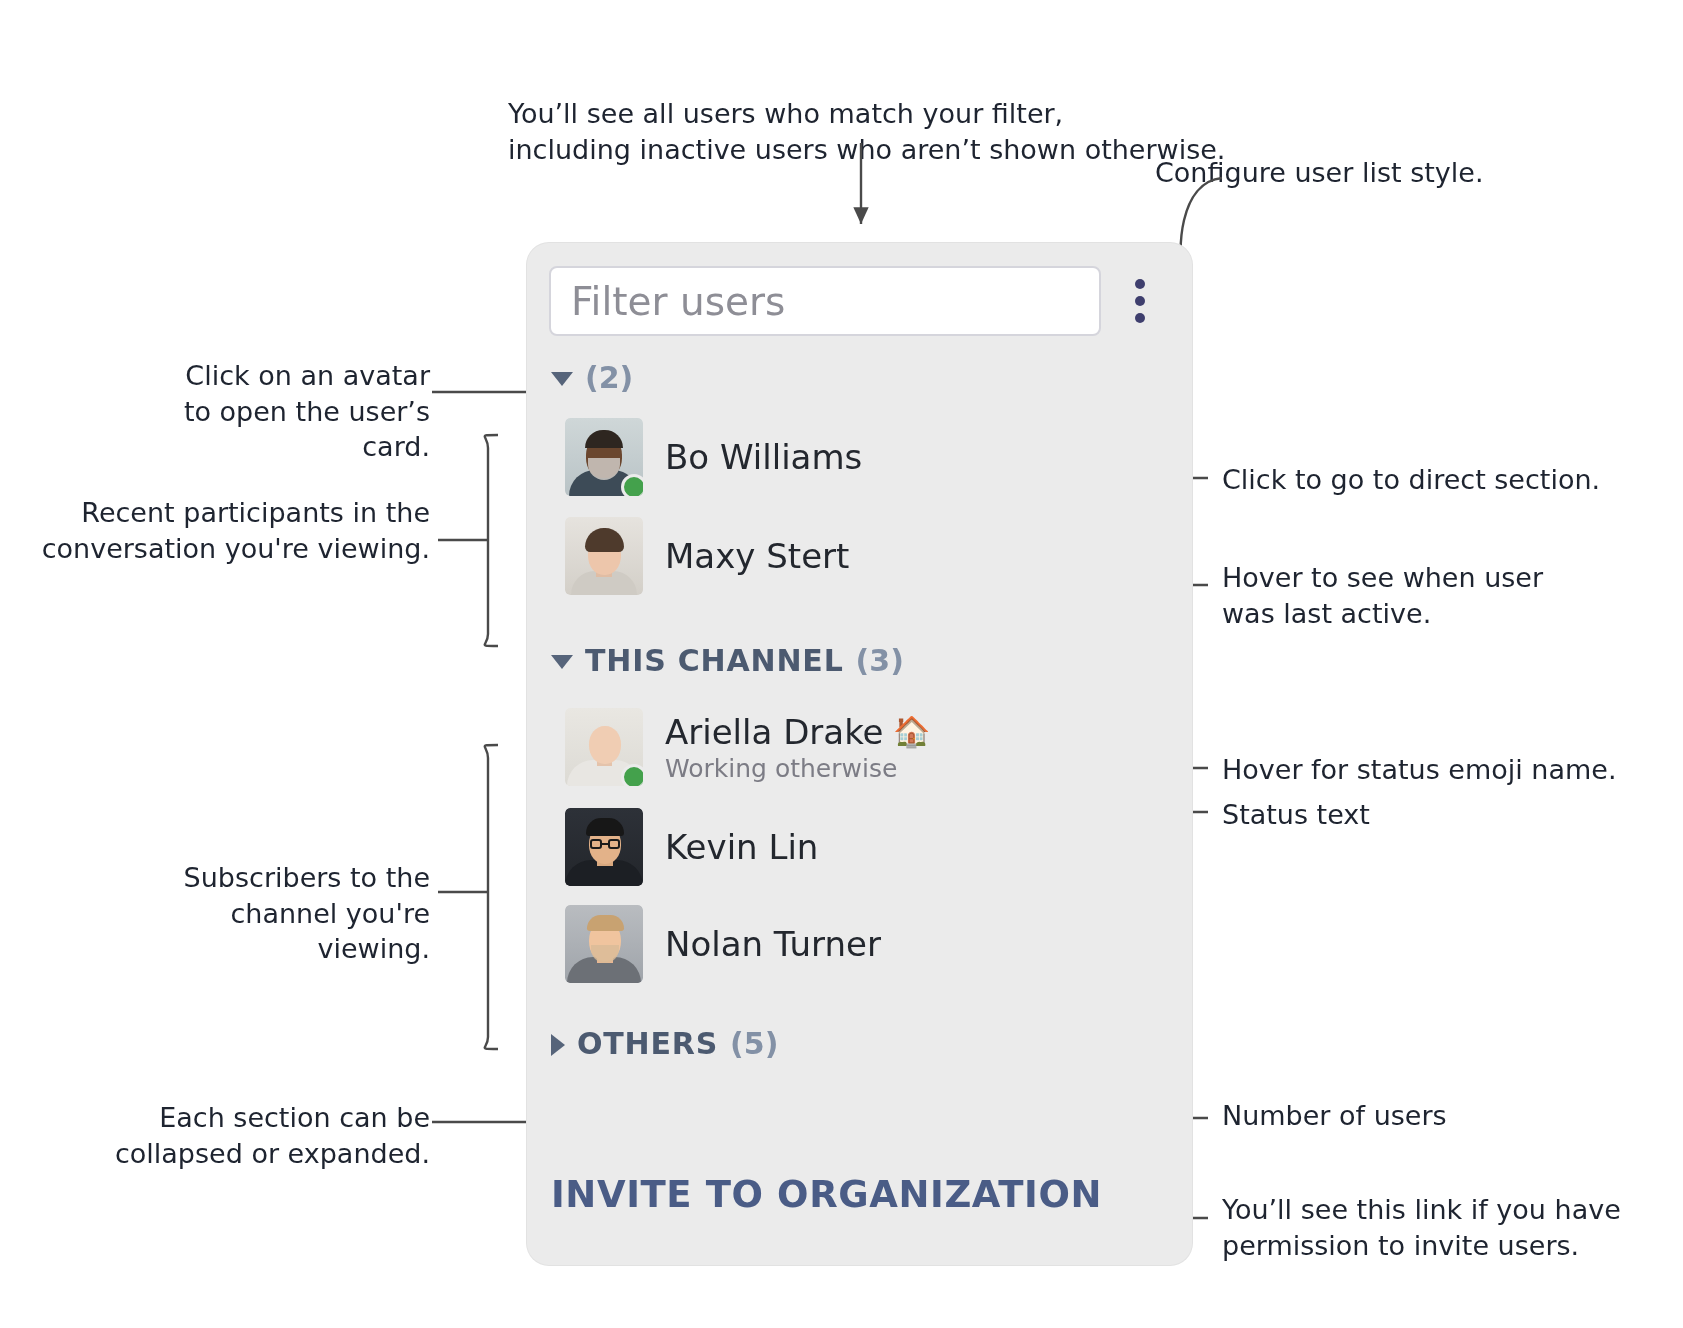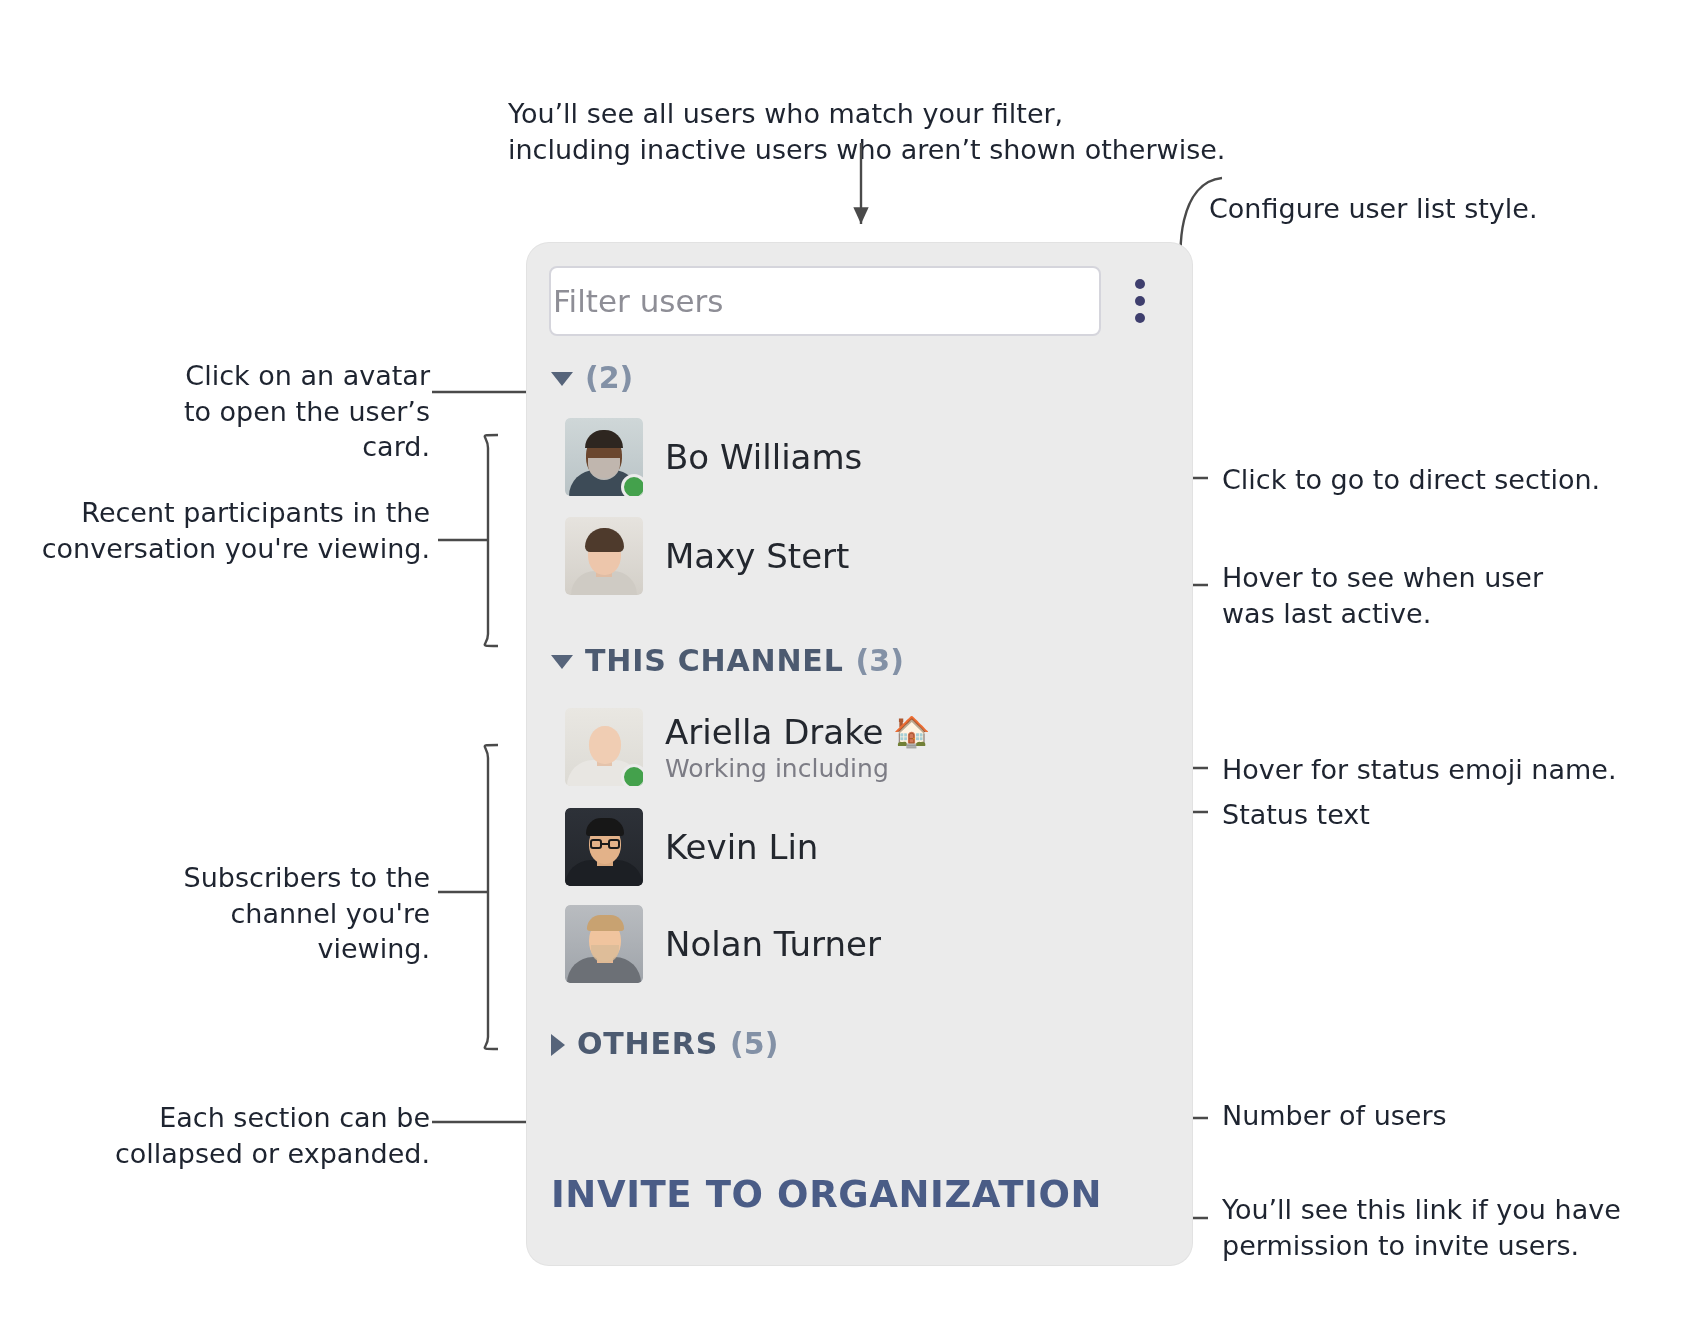--- a/index.html
+++ b/index.html
@@ -55,24 +55,24 @@
     width: 620px; height: 72px;
     display: flex;
     align-items: center;
   }
   .filter-input {
     width: 552px;
     height: 70px;
     border: 2px solid #d5d5dc;
     border-radius: 8px;
     background: #ffffff;
-    font-size: 31px;
+    font-size: 39px;
     color: #8c8c93;
     font-family: "DejaVu Sans", sans-serif;
-    padding: 0 2px;
+    padding: 0 20px;
     outline: none;
   }
   .filter-input::placeholder { color: #8e8e96; }
 
   .kebab {
     width: 54px;
     height: 70px;
     display: flex;
     flex-direction: column;
     align-items: center;
@@ -240,21 +240,21 @@
   .a-nol .beard{ left:26px; top:40px; width:28px; height:18px; background:#d9bb97; border-radius:0 0 18px 18px; opacity:.8; }
 </style>
 </head>
 <body>
 
 <div id="page">
 
   <div class="anno center" style="left:508px; top:60px; width:740px;">You’ll see all users who match your filter,
 including inactive users who aren’t shown otherwise.</div>
 
-  <div class="anno right" style="left:1209px; top:155px; width:420px;margin-top:36px;">Configure user list style.</div>
+  <div class="anno right" style="left:1155px; top:155px; width:420px;">Configure user list style.</div>
 
   <div class="anno left" style="left:110px; top:358px; width:320px;">Click on an avatar
 to open the user’s card.</div>
 
   <div class="anno left" style="left:40px; top:495px; width:390px;">Recent participants in the
 conversation you're viewing.</div>
 
   <div class="anno right" style="left:1222px; top:462px; width:440px;">Click to go to direct section.</div>
 
   <div class="anno right" style="left:1222px; top:560px; width:350px;">Hover to see when user
@@ -384,21 +384,21 @@
               <div class="head"></div>
         </div>
           </div>
         <span class="dot"></span>
       </div>
       <div class="names">
         <div class="uname">
           <span>Ariella Drake</span>
           <span class="emoji">🏠</span>
         </div>
-        <div class="ustatus">Working including</div>
+        <div class="ustatus">Working otherwise</div>
       </div>
     </div>
 
     <div class="user-row" style="top:562px;">
       <div class="avatar-wrap">
         <div class="avatar">
             <div class="face a-kev">
           <div class="bg"></div>
               <div class="body"></div>
               <div class="neck"></div>

